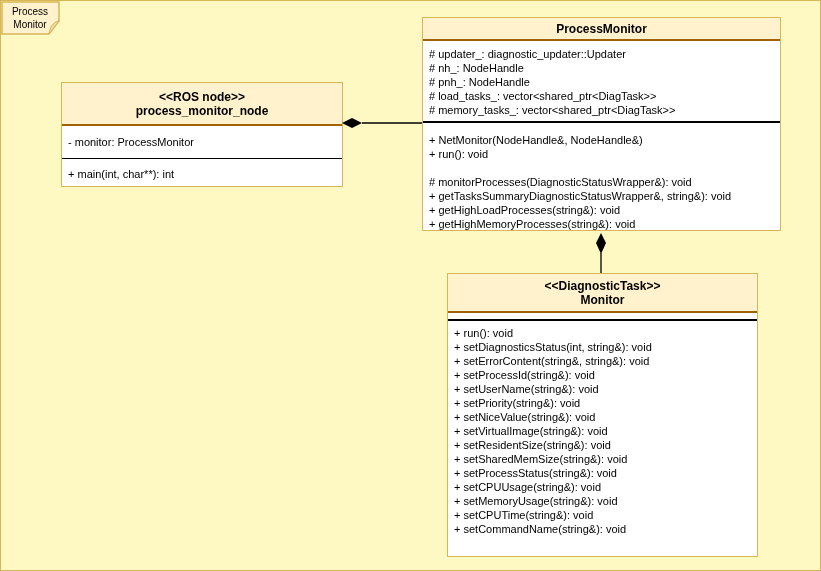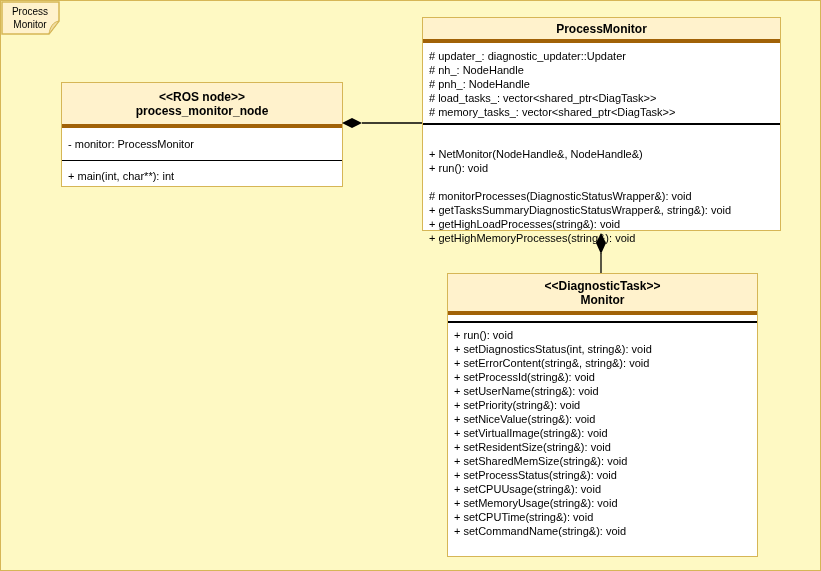--- a/index.html
+++ b/index.html
@@ -9,38 +9,38 @@
     background:#fef9c3; overflow:hidden;
     font-family:"Liberation Sans", sans-serif; color:#000;
   }
 
   
   .uml-class {
     position:absolute; background:#fff;
     border:1px solid #D6B656; box-sizing:border-box;
   }
   .uml-header {
-    background:#FFF2CC; border-bottom:4px solid #a16207;
+    background:#FFF2CC; border-bottom:2px solid #a16207;
     display:flex; flex-direction:column; justify-content:center; align-items:center;
     font-weight:bold; font-size:12px; line-height:14px; text-align:center;
   }
   .compartment { font-size:11px; line-height:14px; }
   .row { padding-left:6px; white-space:nowrap; }
 
   
   .pmn { left:60px; top:81px; width:282px; height:105px; }
   .pmn .uml-header { height:41px; }
   .pmn .attrs { height:32px; display:flex; align-items:center; border-bottom:1px solid #000; }
   .pmn .methods { height:29px; display:flex; align-items:center;text-align:center; }
 
   
   .pm { left:421px; top:16px; width:359px; height:214px; }
   .pm .uml-header { height:21px; }
   .pm .attrs { padding:6px 0 4px 0; border-bottom:2px solid #000; }
-  .pm .methods { padding:22px 0; }
+  .pm .methods { padding:10px 0; }
   .spacer { height:14px; }
 
   
   .dt { left:446px; top:272px; width:311px; height:284px; }
   .dt .uml-header { height:37px; }
   .dt .attrs-empty { height:6px; border-bottom:2px solid #000; }
   .dt .methods { padding:5px 0; }
 
   
   .connector { position:absolute; }

